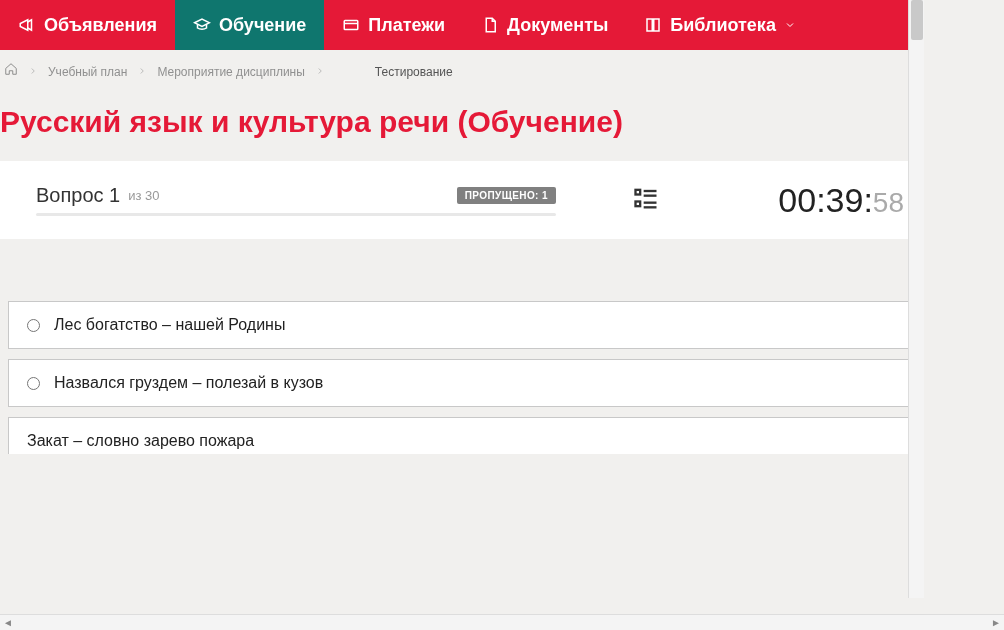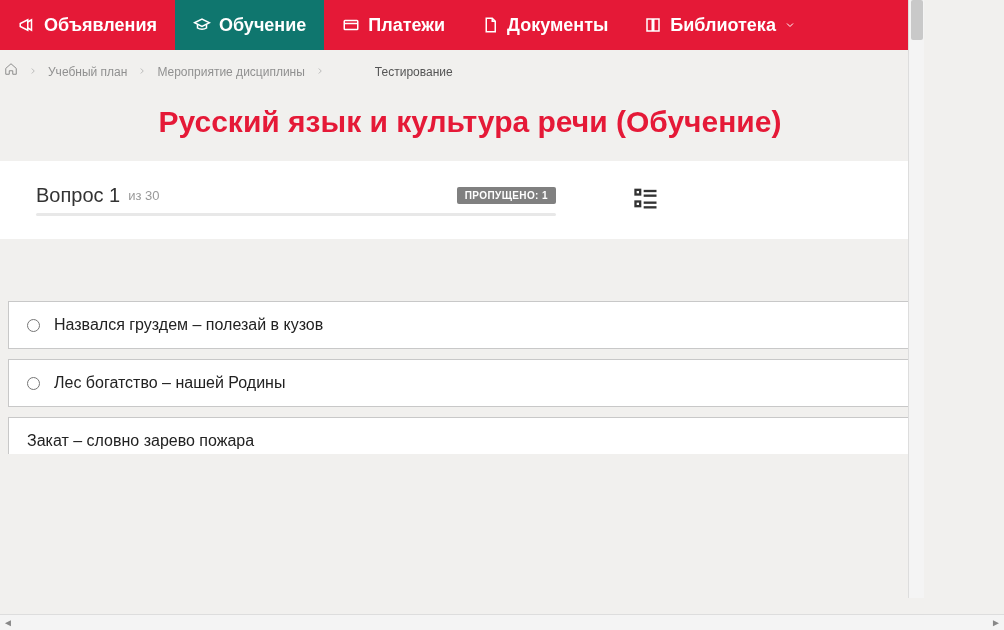--- a/index.html
+++ b/index.html
@@ -63,21 +63,20 @@
     padding: 12px 4px;
     font-size: 12px;
     color: #909090;
   }
   .breadcrumb .bc-link { cursor: pointer; }
   .breadcrumb .bc-current { color: #555; margin-left: 40px; }
   .bc-sep svg { stroke: #b0b0b0; fill: none; }
   .home-icon svg { stroke: #808080; fill: none; }
   
   .page-title {
-    text-align: center;
     color: #e51937;
     font-size: 30px;
     font-weight: 700;
     margin: 14px 0 22px 0;
   }
   
   .status-bar {
     background: #fff;
     height: 78px;
     display: flex;
@@ -334,32 +333,36 @@
       <span class="list-icon">
         <svg viewBox="0 0 24 24" width="28" height="28" fill="none" stroke-width="2">
           <rect x="3" y="5" width="4" height="4"></rect>
           <rect x="3" y="15" width="4" height="4"></rect>
           <line x1="10" y1="6" x2="21" y2="6"></line>
           <line x1="10" y1="10" x2="21" y2="10"></line>
           <line x1="10" y1="16" x2="21" y2="16"></line>
           <line x1="10" y1="20" x2="21" y2="20"></line>
         </svg>
       </span>
+      <div class="timer">
+        <span>00:39:</span>
+          <span class="sec">58</span>
+      </div>
     </div>
 
 
     <div class="options">
+      <label class="option">
+        <input type="radio" name="ans" style="">
+        <span>Лес богатство – нашей Родины</span>
+      </label>
       <label class="option">
         <input type="radio" name="ans" style="">
         <span>Назвался груздем – полезай в кузов</span>
       </label>
-      <label class="option">
-        <input type="radio" name="ans" style="">
-        <span>Лес богатство – нашей Родины</span>
-      </label>
       <label class="option partial">
 
         <span>Закат – словно зарево пожара</span>
       </label>
     </div>
 
   </div>
 
   <div class="vscrollbar">
     <div class="thumb"></div>

